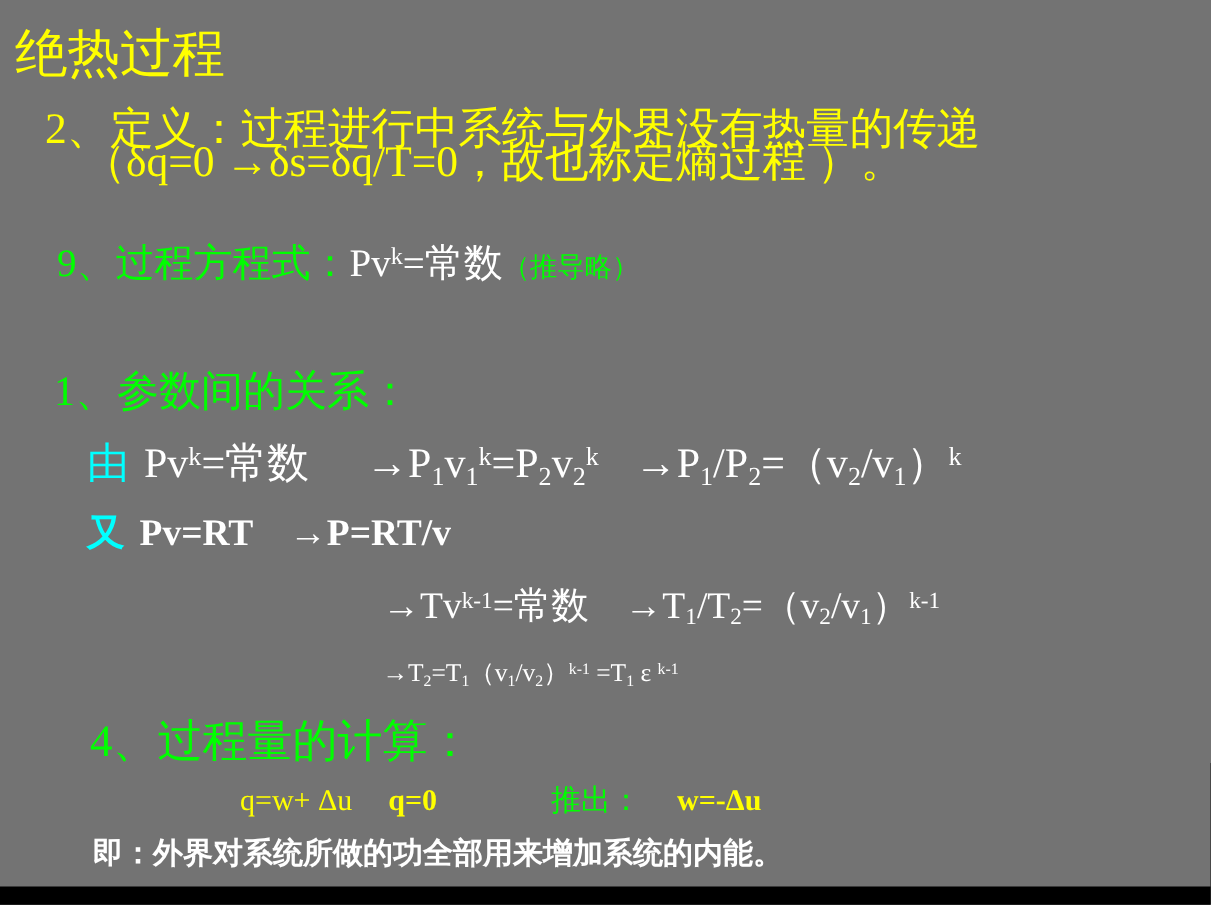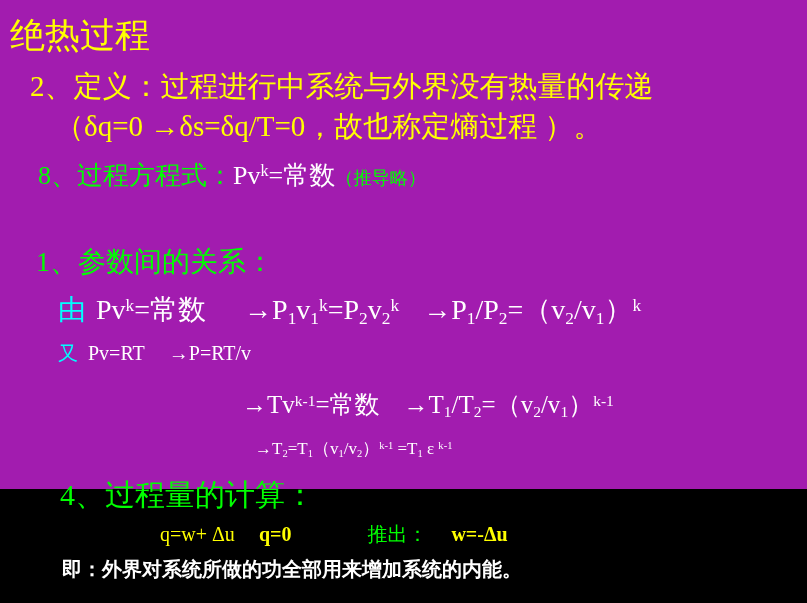--- a/index.html
+++ b/index.html
@@ -9,22 +9,22 @@
   }
   body {
     width: 807px;
     height: 603px;
     overflow: hidden;
     font-family: "Liberation Serif", serif;
   }
   #slide {
     position: relative;
     width: 807px;
-    height: 489px;
-    background: #a21caf;
+    height: 591px;
+    background: #737373;
     box-sizing: border-box;
   }
   .line {
     position: absolute;
     white-space: nowrap;
     line-height: 1;
   }
   .yellow { color: #ffff00; }
   .green  { color: #00ff00; }
   .cyan   { color: #00ffff; }
@@ -34,28 +34,28 @@
   
   #title {
     left: 10px;
     top: 18px;
     font-size: 35px;
     font-family: "Liberation Serif", serif;
   }
 
   
   .l-def1 { left: 30px; top: 72px; font-size: 29px; }
-  .l-def2 { left: 55px; top: 112px; font-size: 29px; }
+  .l-def2 { left: 55px; top: 94px; font-size: 29px; }
   .l-eq   { left: 38px; top: 163px; font-size: 26px; }
   .l-k    { left: 498px; top: 212px; font-size: 16px; font-weight: bold; }
   .l-rel  { left: 36px; top: 248px; font-size: 28px; }
 
   .l-r1 { left: 58px; top: 296px; font-size: 28px; }
-  .l-r2 { left: 58px; top: 343px; font-size: 20px; }
-  .l-r3 { left: 242px; top: 392px; font-size: 25px; }
+  .l-r2 { left: 58px; top: 343px; font-size: 25px; font-weight: bold; }
+  .l-r3 { left: 255px; top: 392px; font-size: 25px; }
   .l-r4 { left: 255px; top: 440px; font-size: 17px; }
 
   .l-calc { left: 60px; top: 480px; font-size: 30px; }
   .l-q    { left: 160px; top: 524px; font-size: 20px; }
   .l-last { left: 62px; top: 559px; font-size: 20px; font-weight: bold; }
 
   sub { font-size: 0.62em; vertical-align: baseline; position: relative; top: 0.28em; }
   sup { font-size: 0.62em; vertical-align: baseline; position: relative; top: -0.48em; }
   .sp { display: inline-block; width: 10px; }
   .sp2 { display: inline-block; width: 24px; }
@@ -67,21 +67,21 @@
 
 <div id="slide">
 
   <div class="line yellow" id="title">绝热过程</div>
 
   <div class="line yellow l-def1">2、定义：过程进行中系统与外界没有热量的传递</div>
 
   <div class="line yellow l-def2">（δq=0 →δs=δq/T=0，故也称定熵过程 ）。</div>
 
   <div class="line l-eq">
-    <span class="green">8、过程方程式：</span><span class="white">Pv<sup>k</sup>=常数</span><span class="green small">（推导略）</span>
+    <span class="green">9、过程方程式：</span><span class="white">Pv<sup>k</sup>=常数</span><span class="green small">（推导略）</span>
   </div>
 
 
   <div class="line green l-rel">1、参数间的关系：</div>
 
   <div class="line l-r1">
     <span class="cyan">由</span><span class="sp"></span><span class="white">Pv<sup>k</sup>=常数<span class="sp3"></span>→P<sub>1</sub>v<sub>1</sub><sup>k</sup>=P<sub>2</sub>v<sub>2</sub><sup>k</sup><span class="sp2"></span>→P<sub>1</sub>/P<sub>2</sub>=（v<sub>2</sub>/v<sub>1</sub>）<sup>k</sup></span>
   </div>
 
   <div class="line l-r2">

